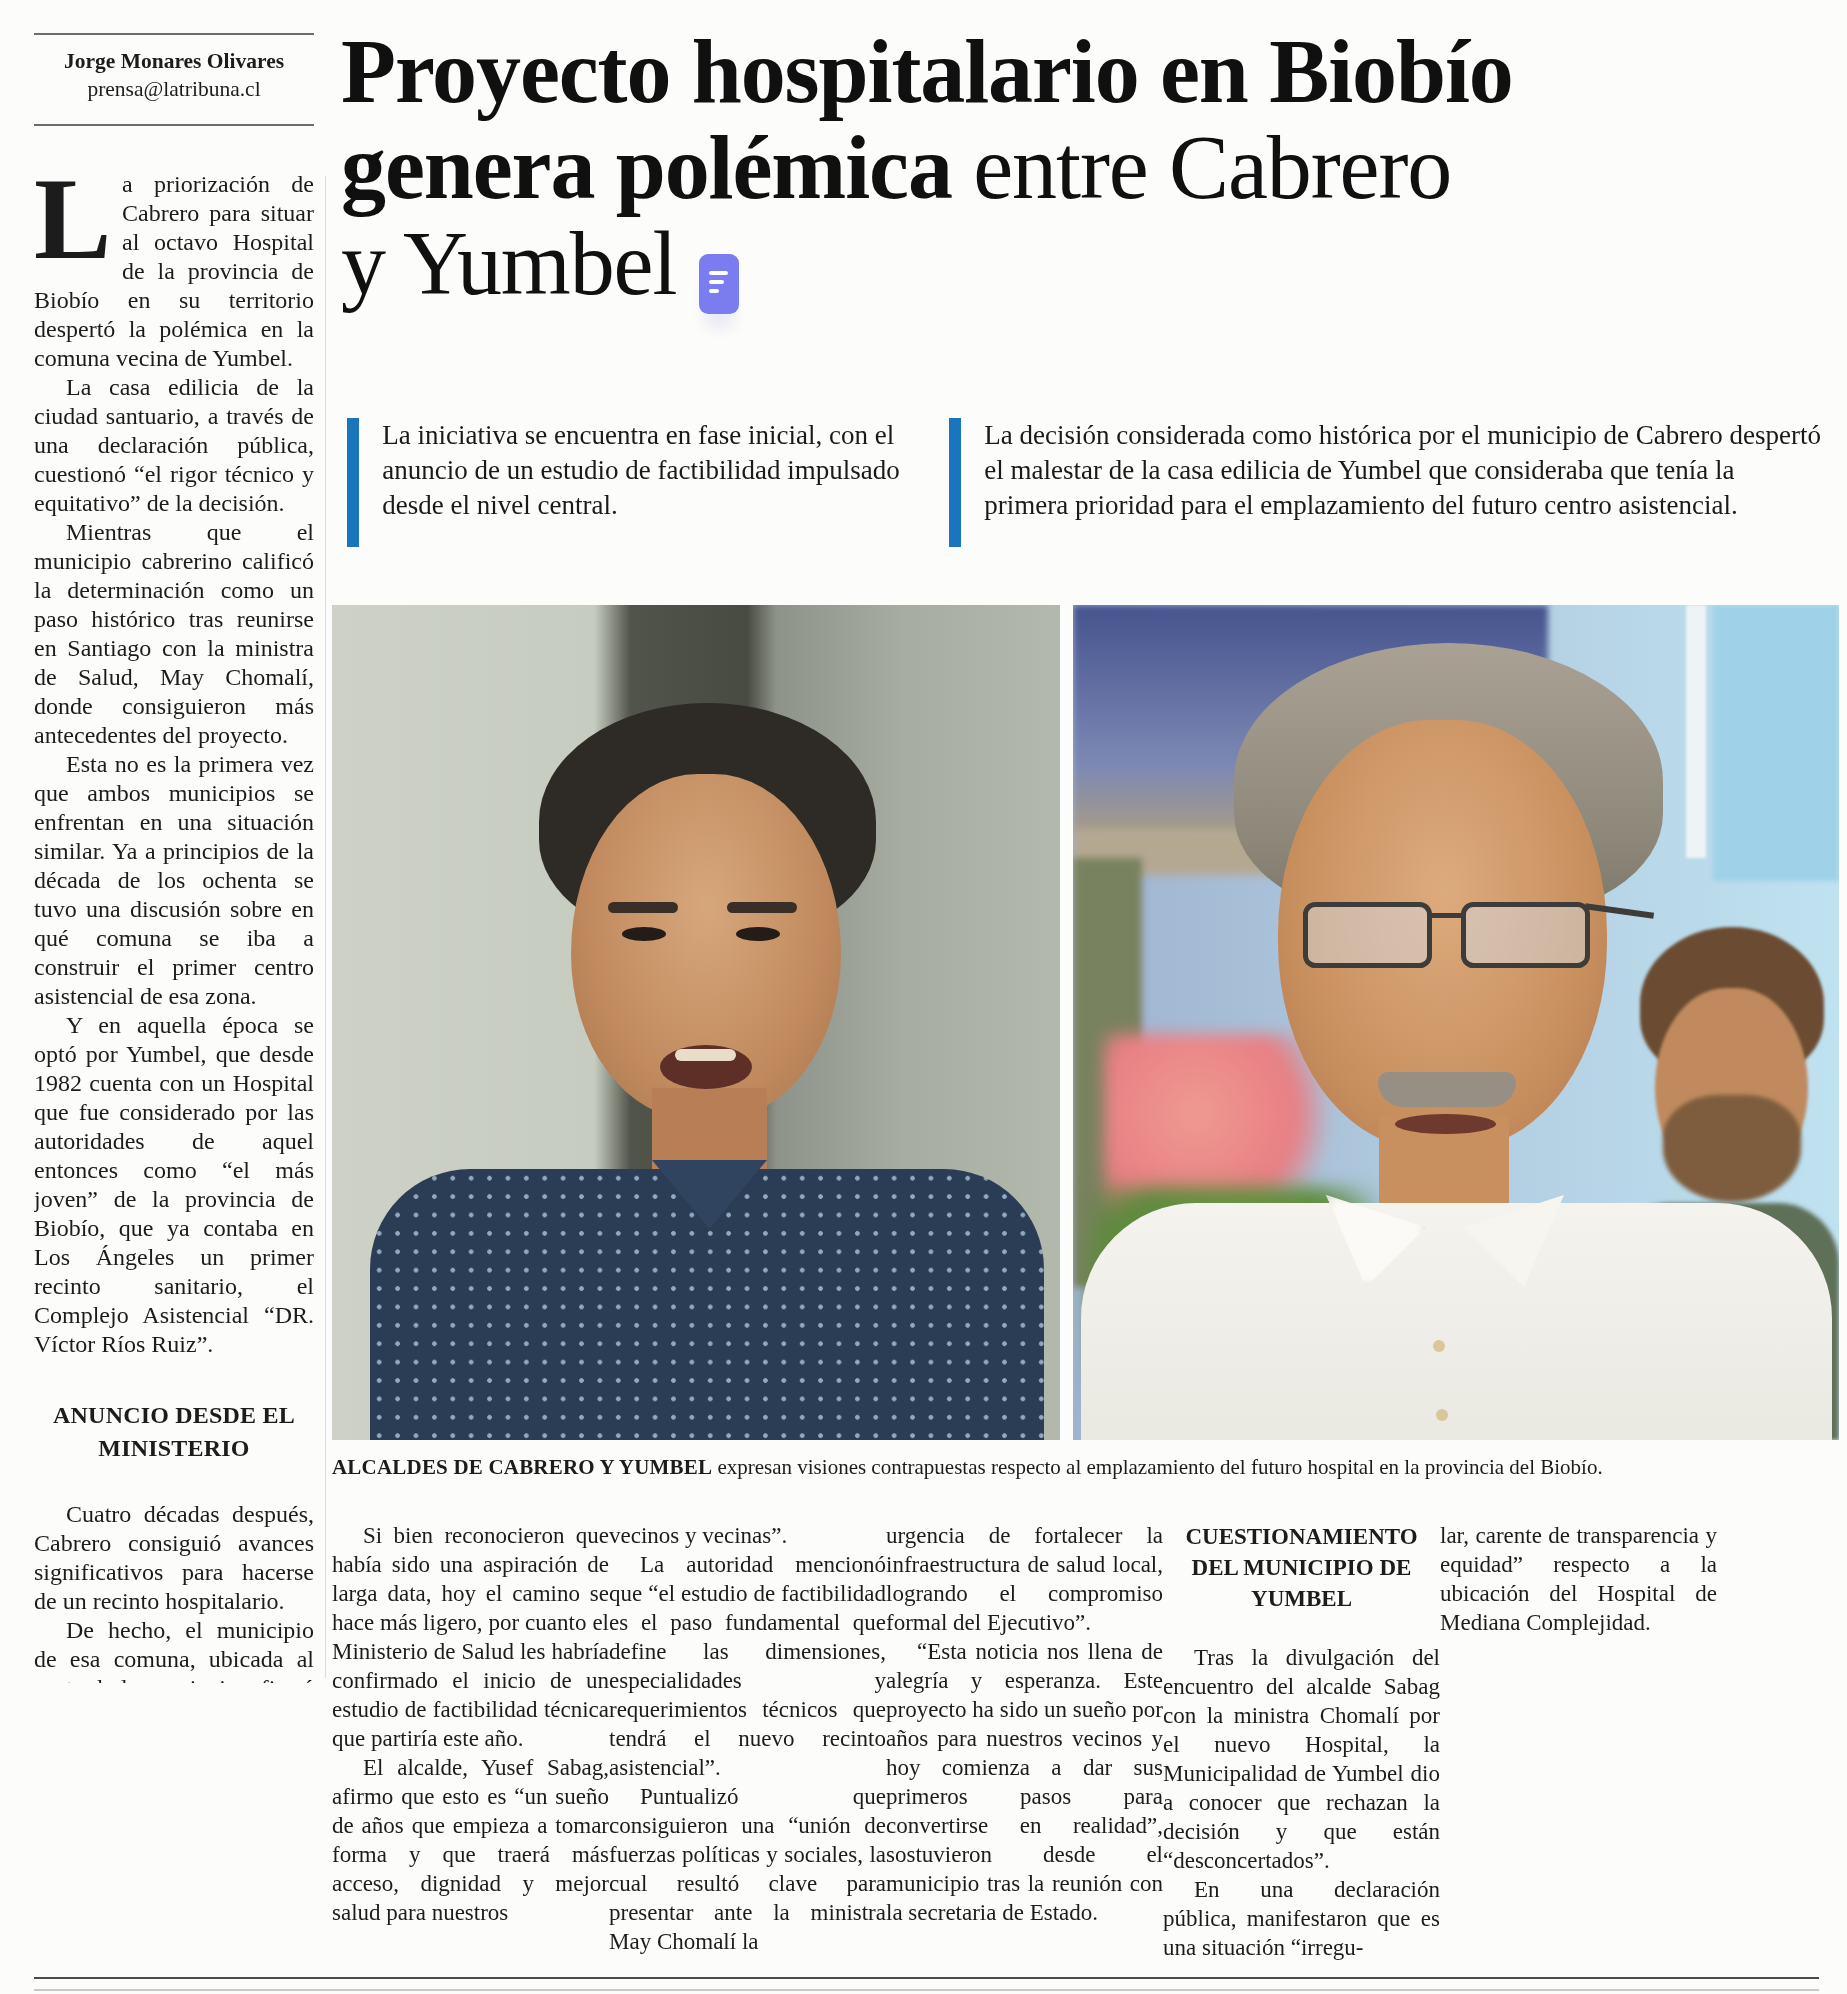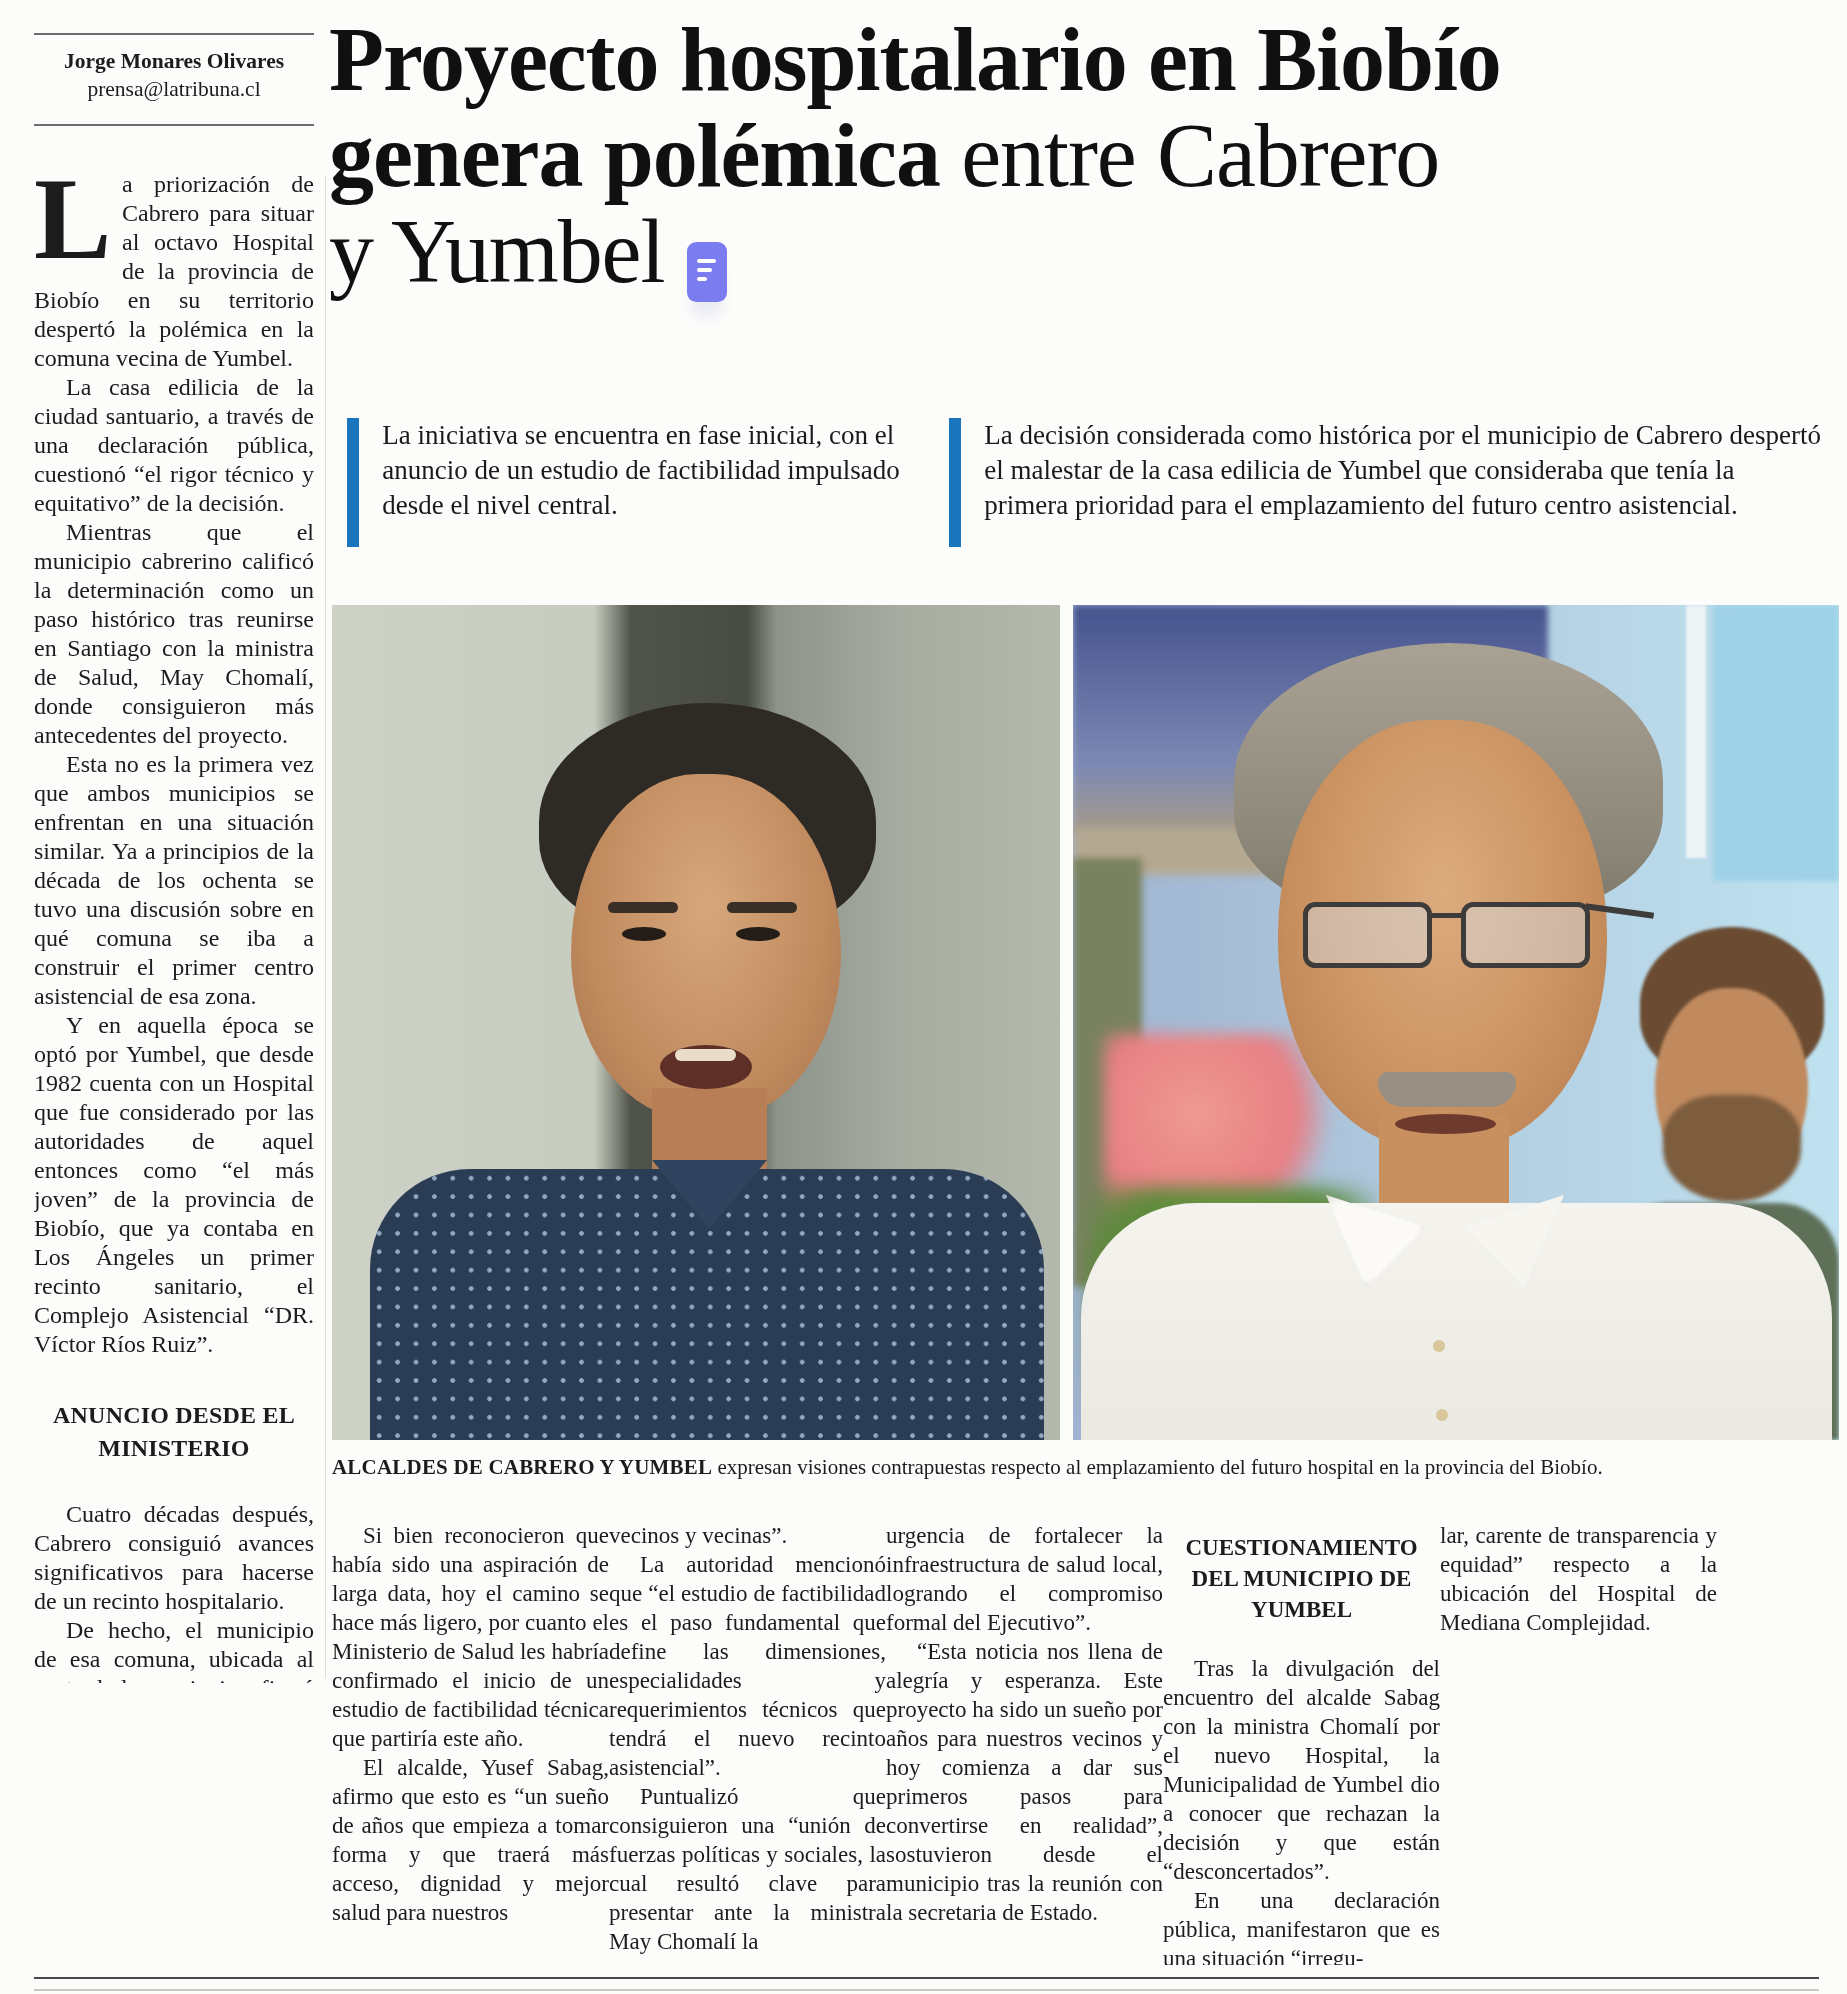--- a/index.html
+++ b/index.html
@@ -96,37 +96,37 @@
   .pr-btn.b1{left:360px;top:735px;}
   .pr-btn.b2{left:363px;top:804px;}
   
   .caption{position:absolute;left:332px;top:1454px;width:1502px;font-size:21px;line-height:26px;}
   .caption .cap-lead{font-weight:700;letter-spacing:0.2px;}
   
   .bottom{position:absolute;left:332px;top:1521px;width:1494px;height:444px;display:flex;}
   .bcol{width:277px;height:444px;overflow:hidden;font-size:23px;line-height:29px;text-align:justify;}
   .bcol p{margin:0;}
   .bcol p.ind{text-indent:31px;}
-  .bottom-subhead{font-weight:700;text-align:center;font-size:23px;line-height:31px;margin:11px 0 29px;text-indent:0 !important;}
+  .bottom-subhead{font-weight:700;text-align:center;font-size:23px;line-height:31px;margin:0 0 29px;text-indent:0 !important;}
   .bottom-rule-dark{position:absolute;left:34px;top:1977px;width:1785px;height:2.3px;background:#4a4a4a;}
   .bottom-rule-light{position:absolute;left:34px;top:1989px;width:1785px;height:1.5px;background:#c9c9c6;}
 </style>
 </head>
 <body>
 
 <div class="page">
 
   <div class="rule byline-rule-top"></div>
   <div class="byline">
     <div class="author">Jorge Monares Olivares</div>
     <div class="email">prensa@latribuna.cl</div>
   </div>
   <div class="rule byline-rule-bottom"></div>
 
-  <h1 class="headline" style="margin:0;font-weight:400;">
+  <h1 class="headline" style="margin:12px;font-weight:400;">
     <span class="hl-bold">Proyecto hospitalario en Biobío</span><br>
     <span class="hl-bold">genera polémica</span><span class="hl-reg"> entre Cabrero</span><br>
     <span class="hl-reg">y Yumbel</span><span class="doc-icon"><i></i><i></i><i></i></span>
   </h1>
 
   <div class="deck deck-left">
     <div class="deck-bar"></div>
     <div class="deck-text">La iniciativa se encuentra en fase inicial, con el anuncio de un estudio de factibilidad impulsado desde el nivel central.</div>
   </div>
   <div class="deck deck-right">

